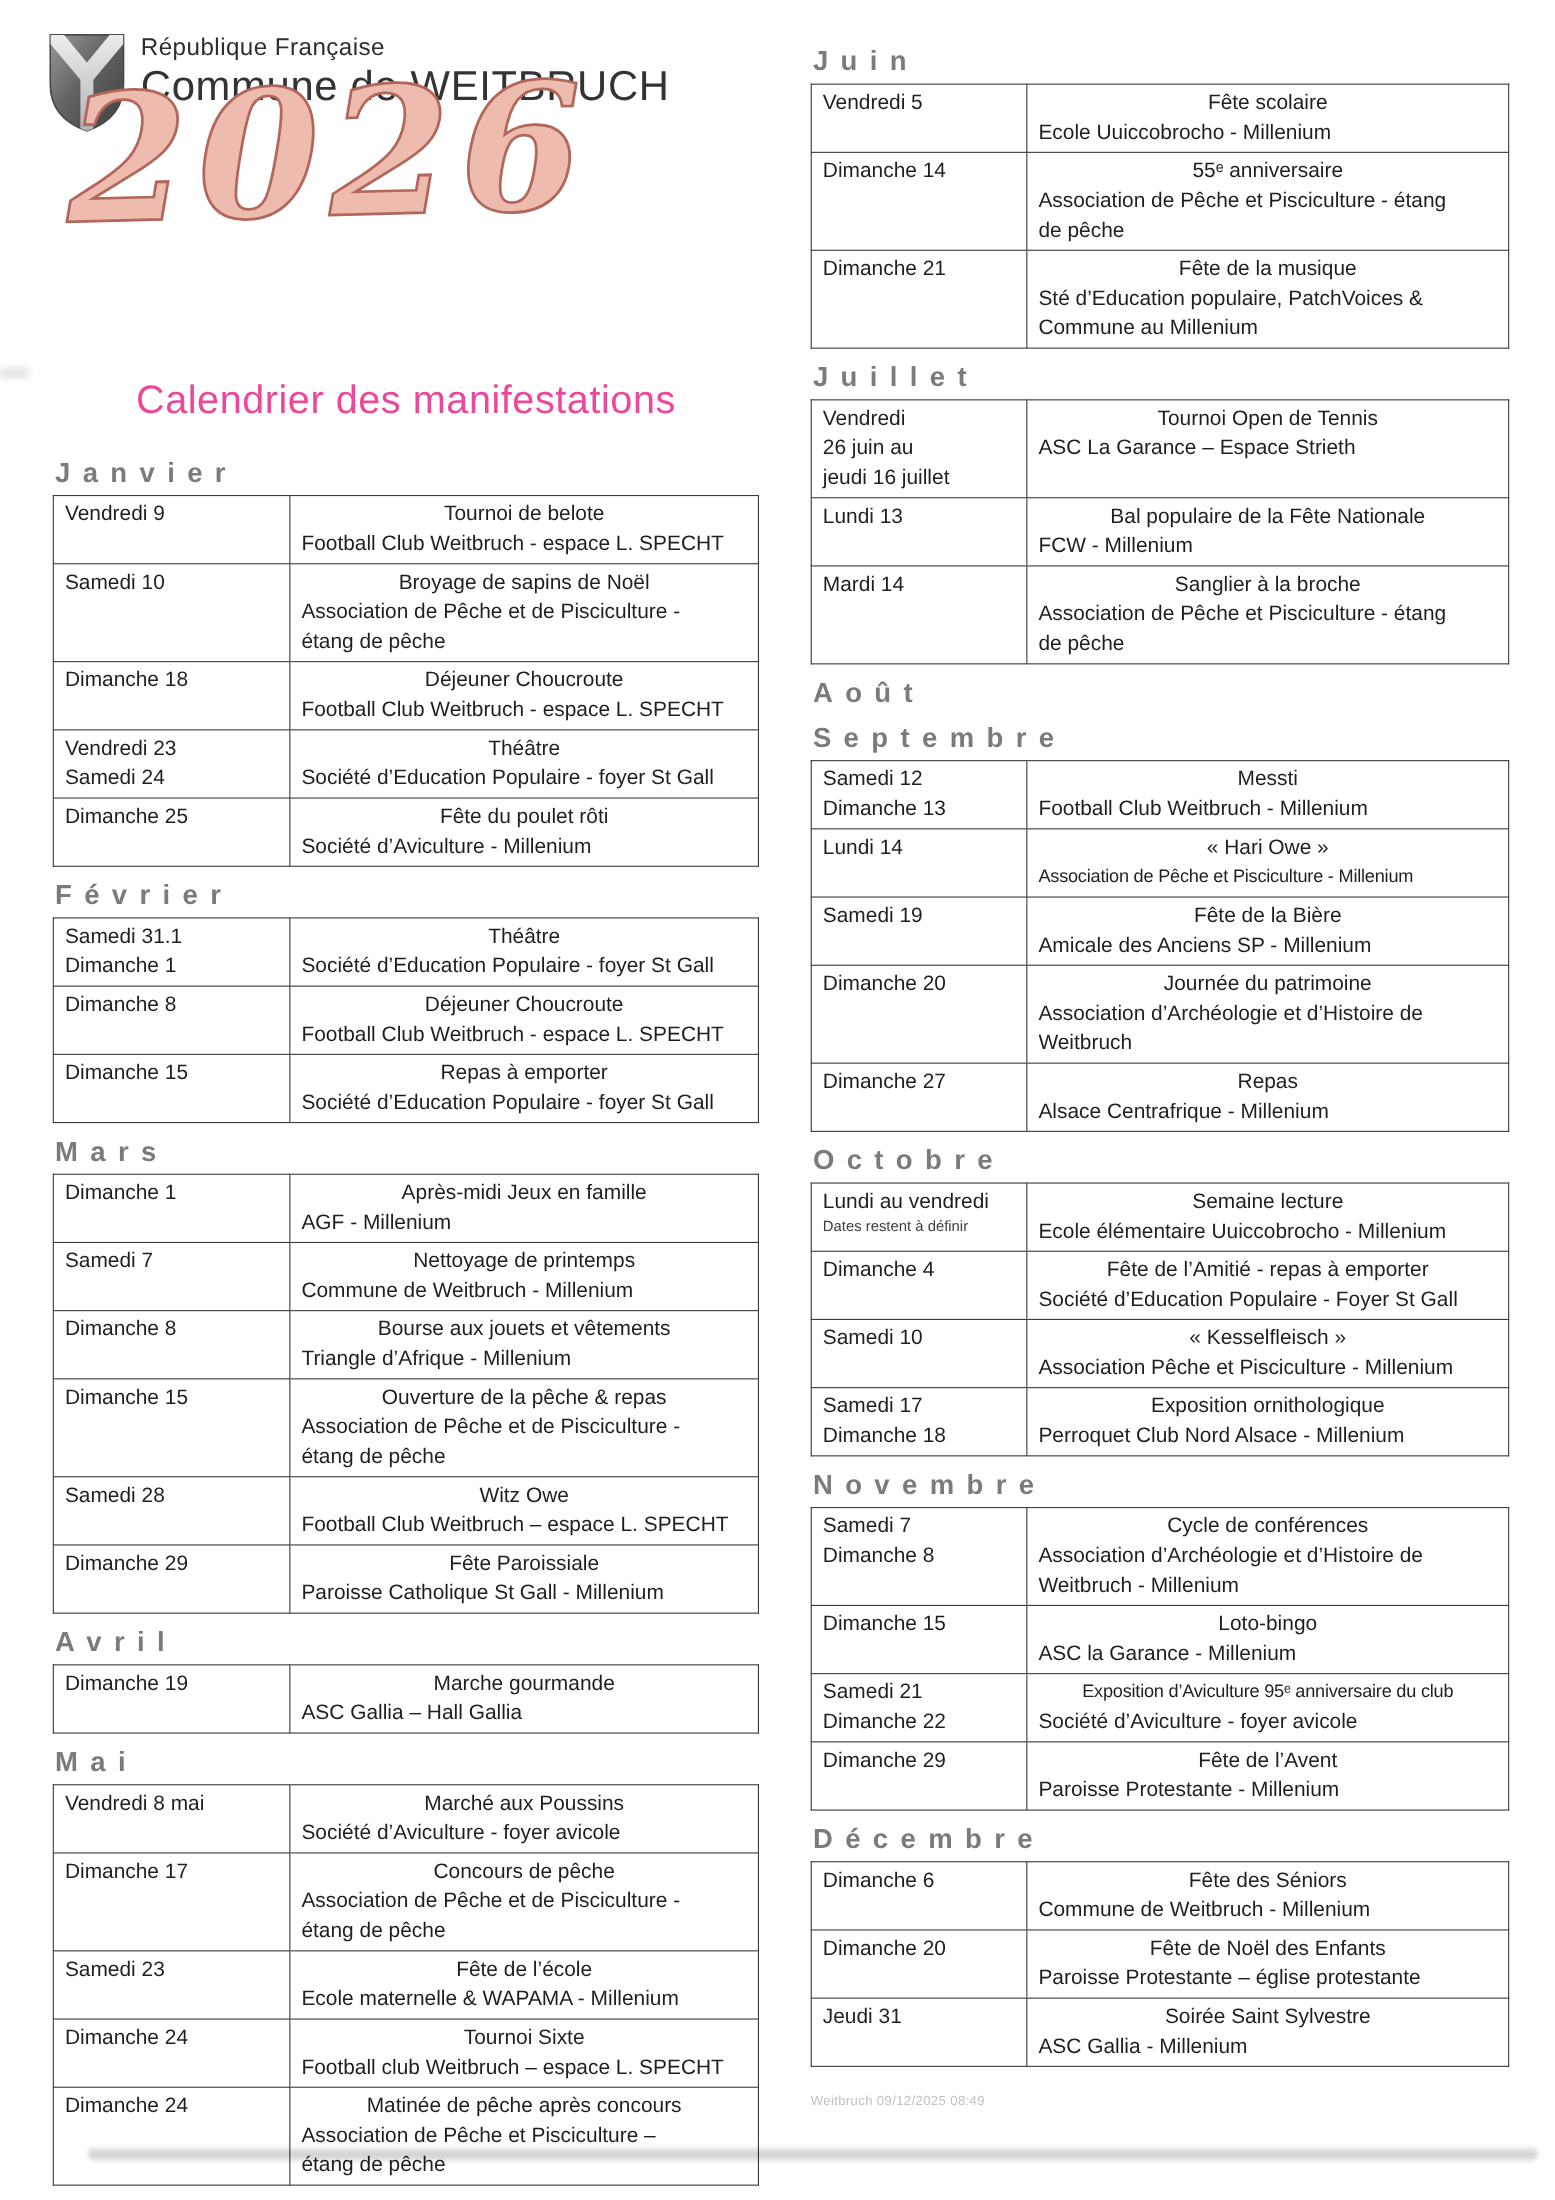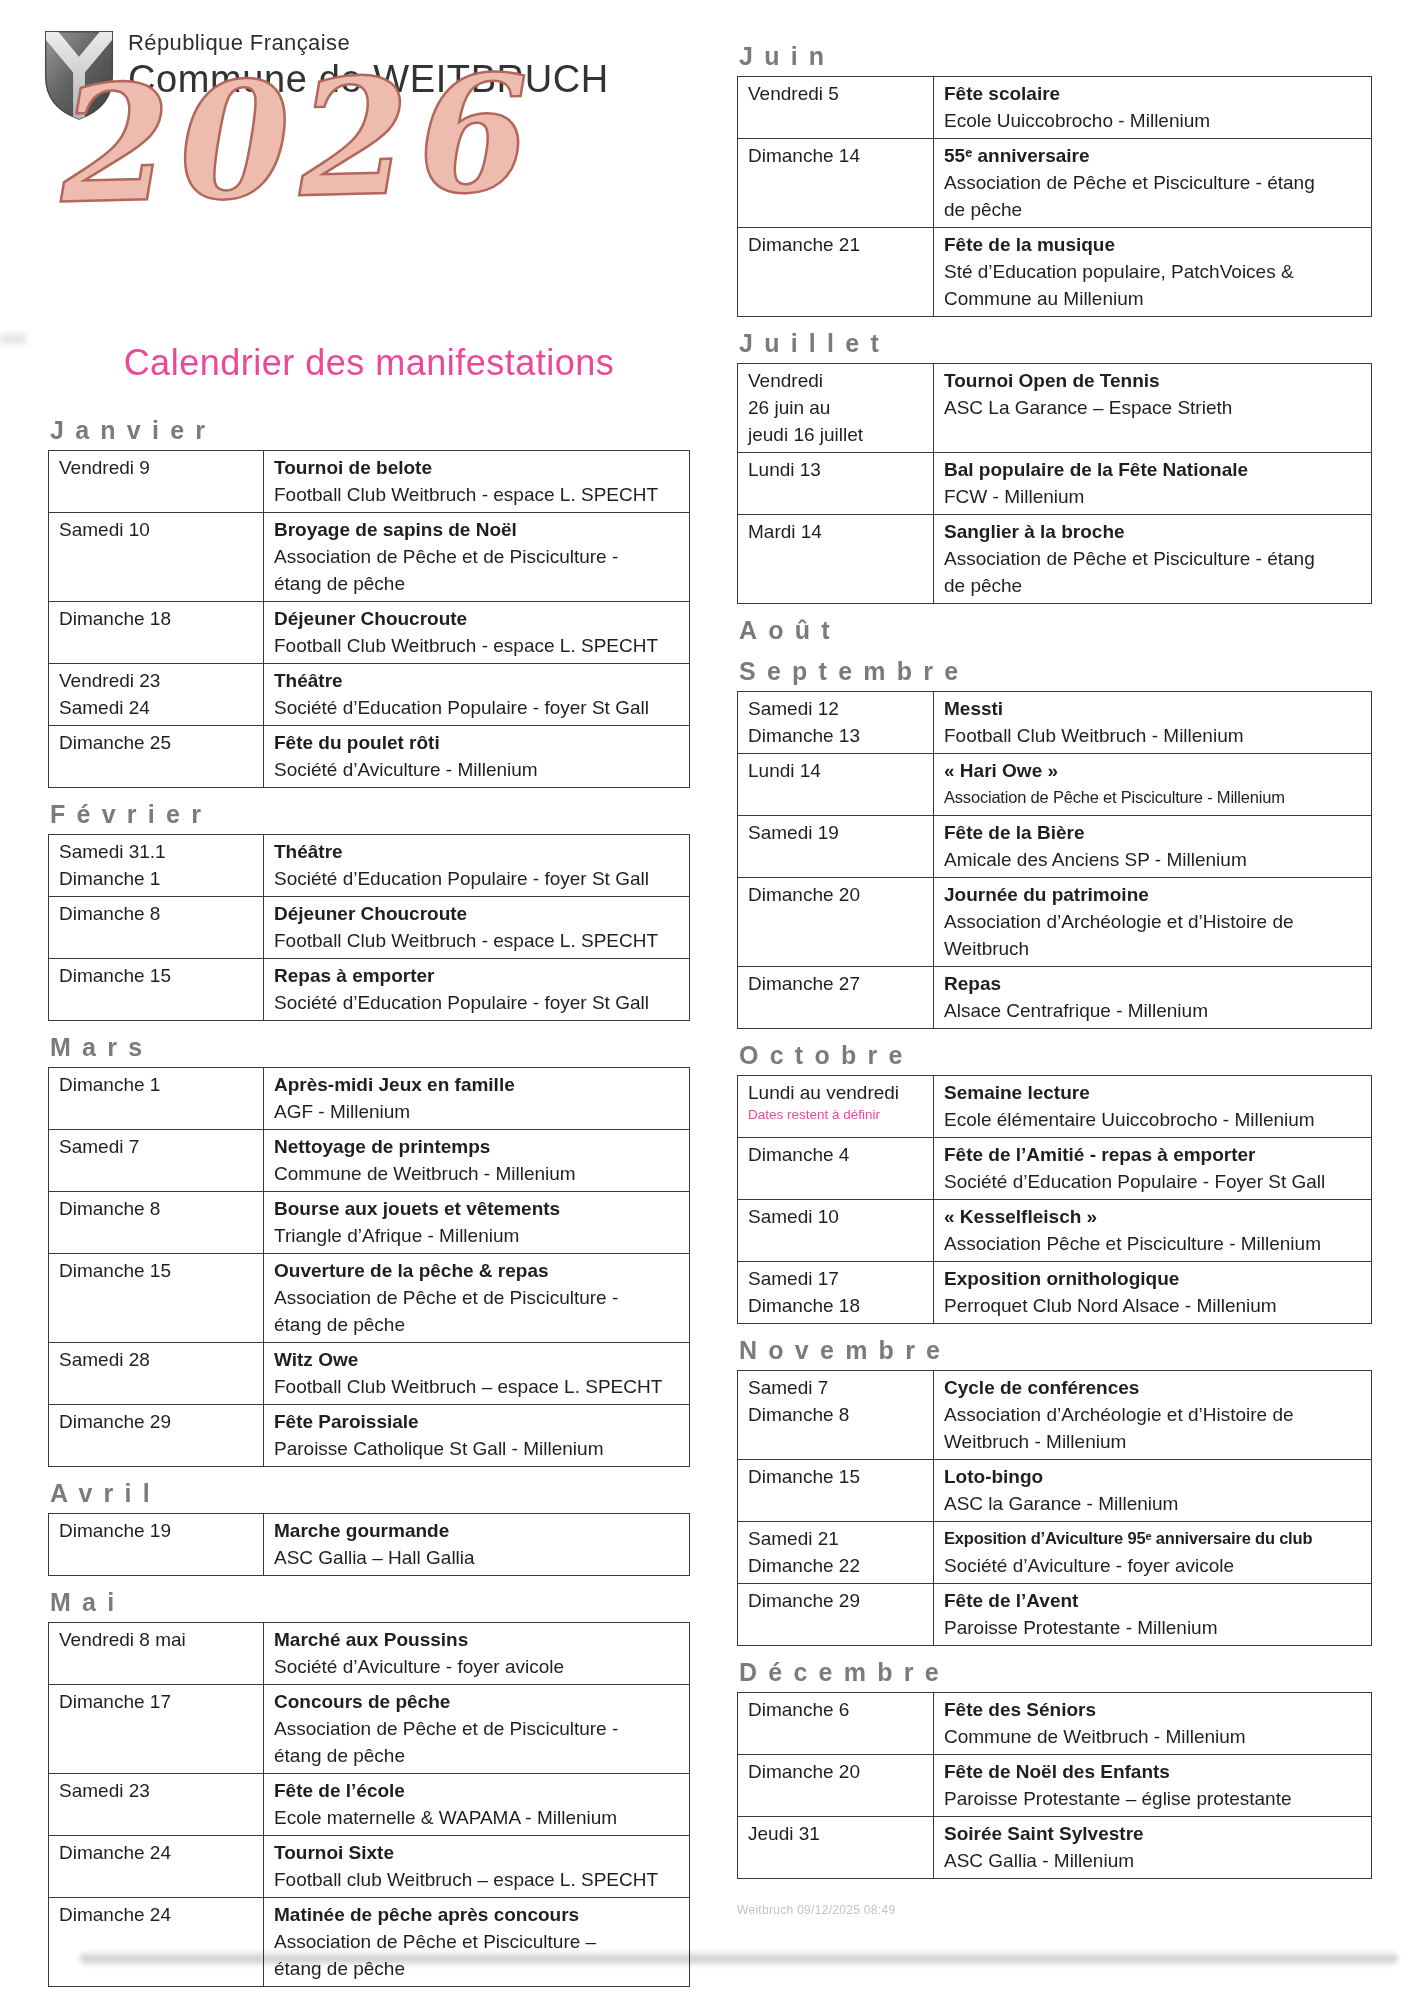--- a/index.html
+++ b/index.html
@@ -34,23 +34,23 @@
     margin:12px 0 5px 2px;
   }
   .month:first-child .month-name{margin-top:0;}
   table.events{border-collapse:collapse;width:100%;table-layout:fixed;}
   table.events td{
     border:1.6px solid #3a3a3a;vertical-align:top;
     padding:3px 10px 4px 10px;font-size:19px;line-height:27px;color:#1f1f1f;
   }
   td.date-cell{width:194px;padding-left:13px;}
   .col-right td.date-cell{width:175px;}
-  .event-title{font-weight:bold;}
+  .event-title{font-weight:normal;text-align:center;}
   .fit{font-size:16.5px;letter-spacing:-.2px;}
-  .date-note{font-size:13.5px;line-height:17px;color:#ec4899;}
+  .date-note{font-size:13.5px;line-height:17px;color:#404040;}
   .watermark{
     text-align:left;color:var(--watermark,#c4c2bf);font-size:12px;
     margin-top:24px;padding-right:2px;letter-spacing:.3px;
   }
   
   .scan-shadow{
     position:absolute;left:80px;right:16px;top:1950px;height:16px;
     background:linear-gradient(to bottom,rgba(0,0,0,0),rgba(0,0,0,.20) 55%,rgba(0,0,0,.03));
     filter:blur(2px);border-radius:8px;
   }

